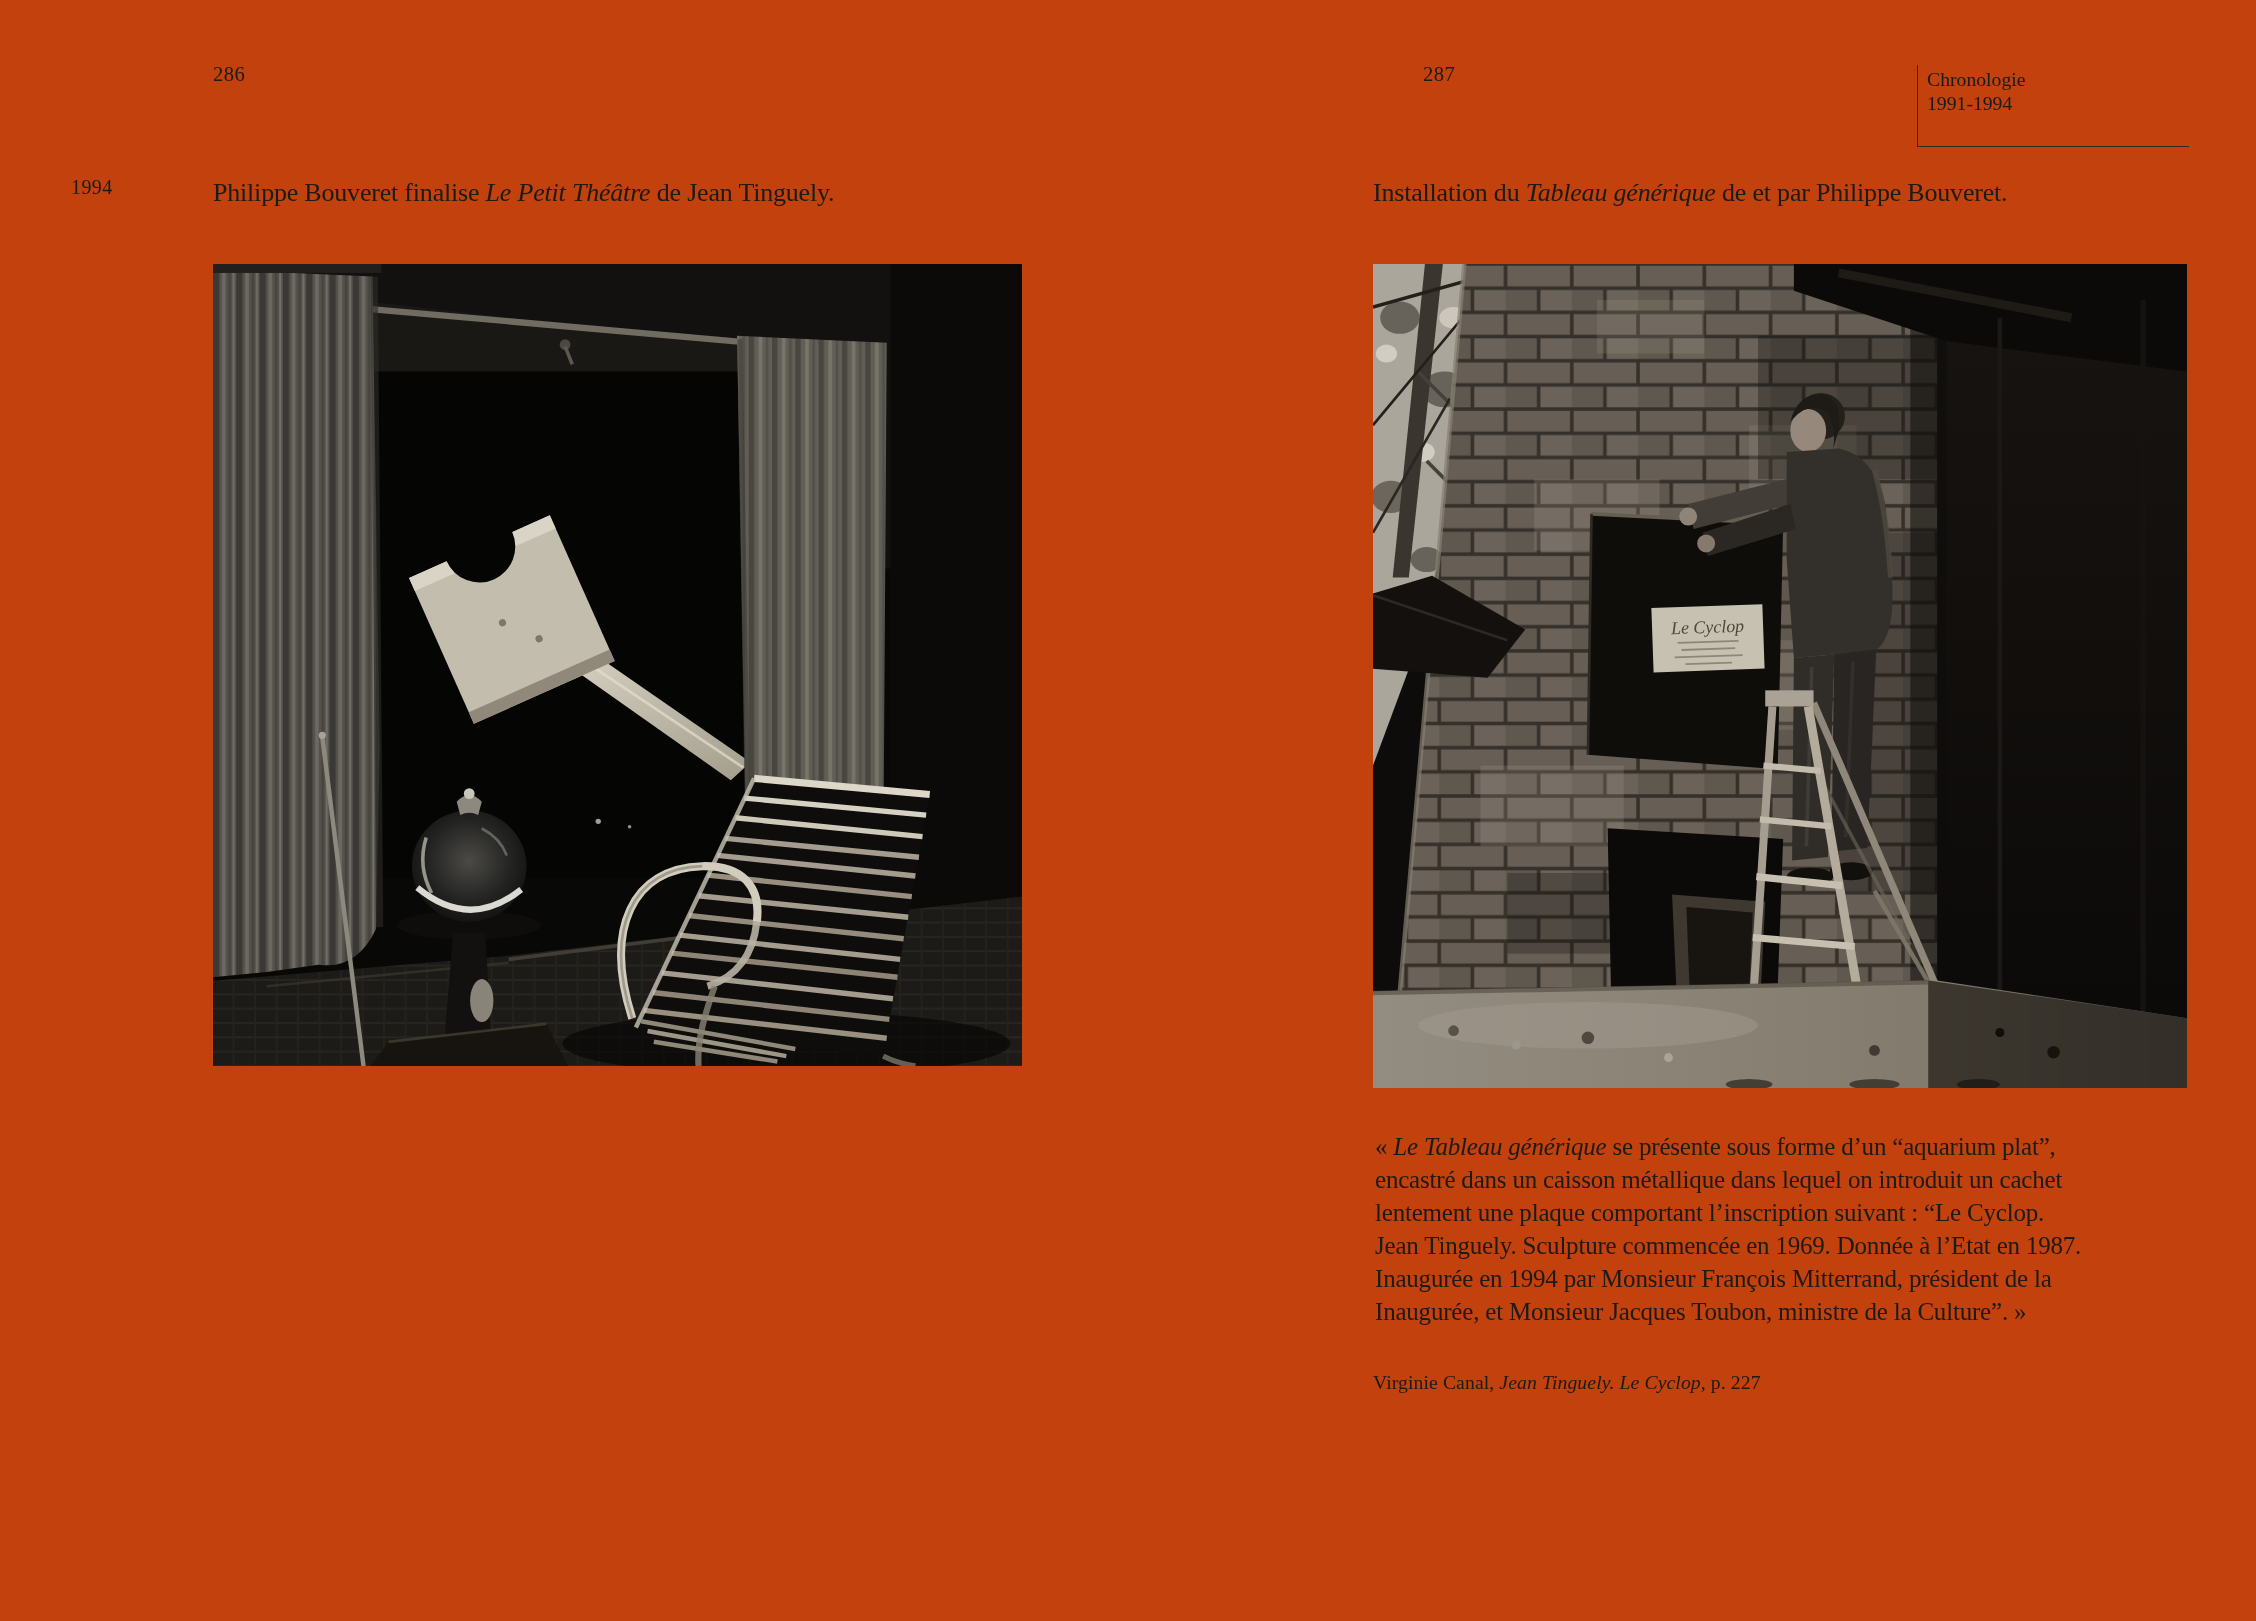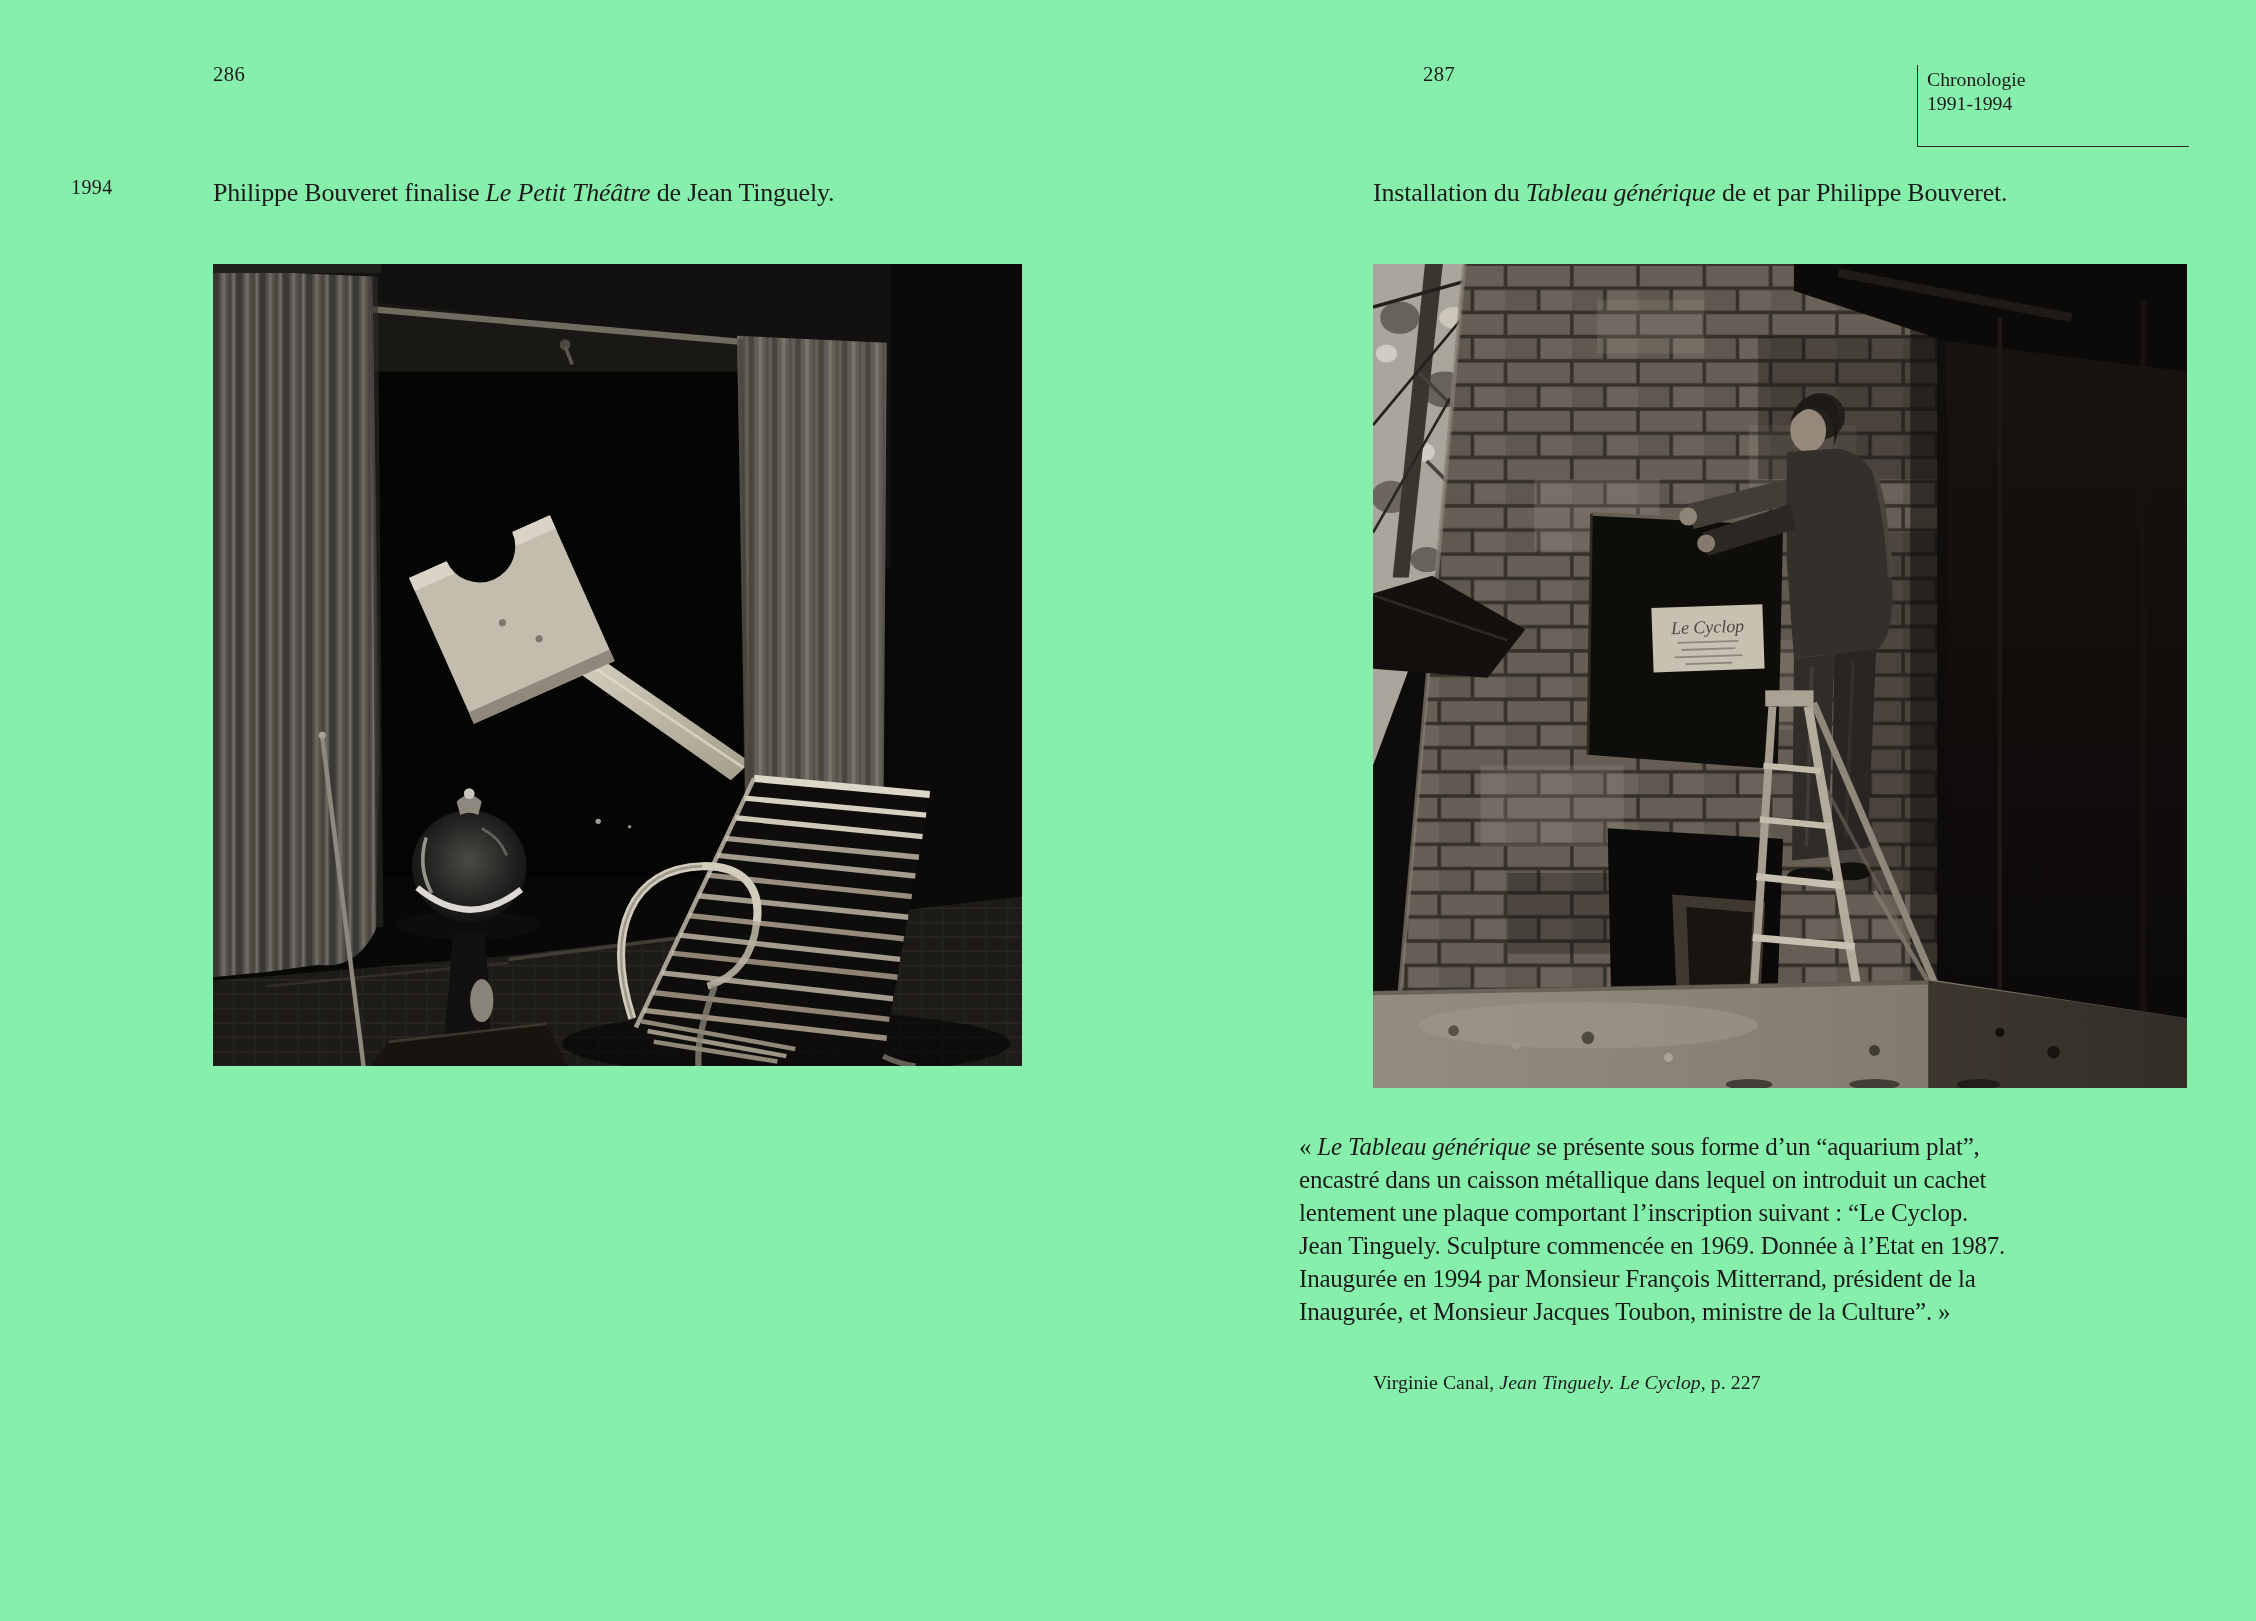--- a/index.html
+++ b/index.html
@@ -1,38 +1,38 @@
 <!DOCTYPE html>
 <html style="font-size:14.3px"><head>
 <meta charset="utf-8">
 <style>
   html,body { margin:0; padding:0; background:#ffffff; }
   .spread {
-    position:relative; width:2257px; height:1622px; background:#86efac;
+    position:relative; width:2257px; height:1622px; background:#c2410c;
     font-family:"Liberation Serif", serif; color:#1d1b1a; overflow:hidden;
   }
   .page-num { position:absolute; font-size:20.6px; letter-spacing:0.4px; }
   .page-num.pn-left  { left:213px;  top:63px; }
   .page-num.pn-right { left:1377px; top:63px;margin-left:46px; }
   .chrono-box {
     position:absolute; left:1917px; top:65px; width:262px; height:79px;
     border-left:1.8px solid #2e2c2a; border-bottom:1.8px solid #2e2c2a;
     padding:1.8px 0 0 9px; font-size:19.7px; line-height:24px;
   }
   .year-label { position:absolute; left:71px; top:176px; font-size:20px; letter-spacing:0.4px; }
   .caption { position:absolute; top:178px; font-size:26px; letter-spacing:-0.2px; white-space:nowrap; }
   .caption.cap-left  { left:213px;text-align:right; }
   .caption.cap-right { left:1373px; }
   .caption em, .quote em, .credit em { font-style:italic; }
   .photo { position:absolute; margin:0; padding:0; line-height:0; }
   .photo.ph-left  { left:213px;  top:264px; width:809px; height:802px; }
   .photo.ph-right { left:1373px; top:264px; width:814px; height:824px; }
   .photo svg { display:block; width:100%; height:100%; }
   .quote {
-    position:absolute; left:1299px; top:1130px; width:788px;
+    position:absolute; left:1375px; top:1130px; width:788px;
     font-size:25px; line-height:33px; letter-spacing:-0.2px;
   }
   .qline { white-space:nowrap; }
   .credit { position:absolute; left:1373px; top:1371px; font-size:19.7px; letter-spacing:0.1px; white-space:nowrap; }
   .plaque-script { font-family:"Liberation Serif", serif; font-style:italic; }
 </style>
 </head>
 <body>
 
 <div class="spread">

